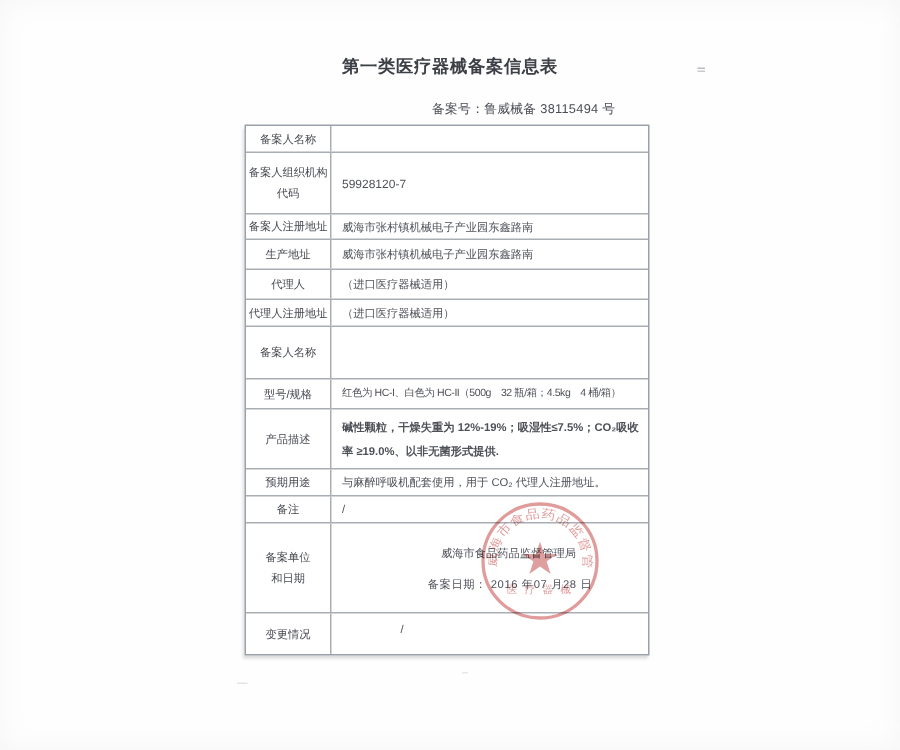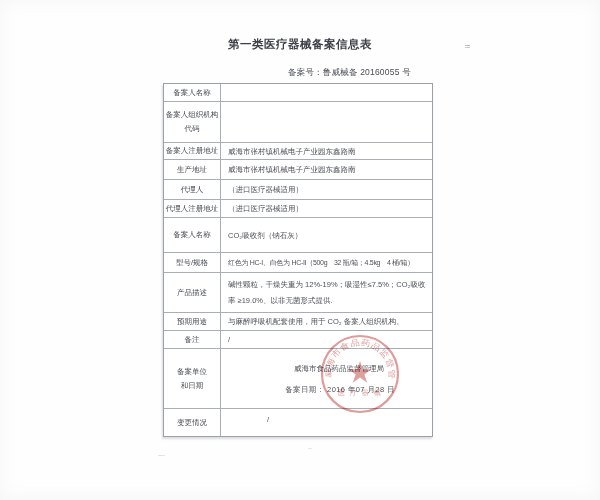--- a/index.html
+++ b/index.html
@@ -44,21 +44,21 @@
     flex:1;display:flex;align-items:center;
     padding-left:7px;padding-right:3px;
     font-size:7.5px;color:#4e5158;line-height:15px;
   }
   .r1{height:17px}.r2{height:40px}.r3{height:16px}.r4{height:19px}
   .r5{height:19px}.r6{height:17px}.r7{height:34px}.r8{height:19px}
   .r9{height:39px}.r10{height:17px}.r11{height:17px}.r12{height:59px}
   .r13{height:27px}
   .r2 .value{font-size:8px;}
   .r8 .value{font-size:7px;letter-spacing:-0.3px;white-space:nowrap;overflow:visible;}
-  .r9 .value{line-height:16px;}
+  .r9 .value{line-height:16px;font-weight:bold;}
   .r12 .value{
     flex-direction:column;justify-content:center;align-items:center;
     padding-left:0;text-align:center;
   }
   .r12 .value .org{margin-left:28px;margin-bottom:6px;}
   .r12 .value .date{margin-left:30px;letter-spacing:0.4px;}
   .r13 .value{align-items:flex-start;padding-top:3px;}
   .seal{
     position:absolute;left:305px;top:319px;width:110px;height:110px;
     opacity:0.78;mix-blend-mode:multiply;pointer-events:none;
@@ -67,31 +67,32 @@
   .speck.s1{left:465px;top:45px;width:5px;height:1px;box-shadow:0 2px 0 #c8cbce;}
   .speck.s2{left:158px;top:455px;width:7px;height:1px;background:#e3e4e6;}
   .speck.s3{left:308px;top:448px;width:4px;height:1px;background:#e6e7e8;}
 </style>
 </head>
 <body>
 
 <div class="page">
 
   <div class="doc-title">第一类医疗器械备案信息表</div>
-  <div class="filing-no">备案号：鲁威械备 20160055 号</div>
+  <div class="filing-no">备案号：鲁威械备 38115494 号</div>
 
   <div class="form-table">
 
     <div class="row r1">
       <div class="cell label">备案人名称</div>
     </div>
 
     <div class="row r2">
       <div class="cell label">备案人组织机构
 代码</div>
+      <div class="cell value">59928120-7</div>
     </div>
 
     <div class="row r3">
       <div class="cell label">备案人注册地址</div>
       <div class="cell value">威海市张村镇机械电子产业园东鑫路南</div>
     </div>
 
     <div class="row r4">
       <div class="cell label">生产地址</div>
       <div class="cell value">威海市张村镇机械电子产业园东鑫路南</div>
@@ -102,36 +103,35 @@
       <div class="cell value">（进口医疗器械适用）</div>
     </div>
 
     <div class="row r6">
       <div class="cell label">代理人注册地址</div>
       <div class="cell value">（进口医疗器械适用）</div>
     </div>
 
     <div class="row r7">
       <div class="cell label">备案人名称</div>
-      <div class="cell value">CO₂吸收剂（钠石灰）</div>
     </div>
 
     <div class="row r8">
       <div class="cell label">型号/规格</div>
       <div class="cell value">红色为 HC-I、白色为 HC-II（500g　32 瓶/箱；4.5kg　4 桶/箱）</div>
     </div>
 
     <div class="row r9">
       <div class="cell label">产品描述</div>
       <div class="cell value">碱性颗粒，干燥失重为 12%-19%；吸湿性≤7.5%；CO₂吸收率 ≥19.0%、以非无菌形式提供.</div>
     </div>
 
     <div class="row r10">
       <div class="cell label">预期用途</div>
-      <div class="cell value">与麻醉呼吸机配套使用，用于 CO₂ 备案人组织机构。</div>
+      <div class="cell value">与麻醉呼吸机配套使用，用于 CO₂ 代理人注册地址。</div>
     </div>
 
     <div class="row r11">
       <div class="cell label">备注</div>
       <div class="cell value">/</div>
     </div>
 
     <div class="row r12">
       <div class="cell label">备案单位
 和日期</div>

